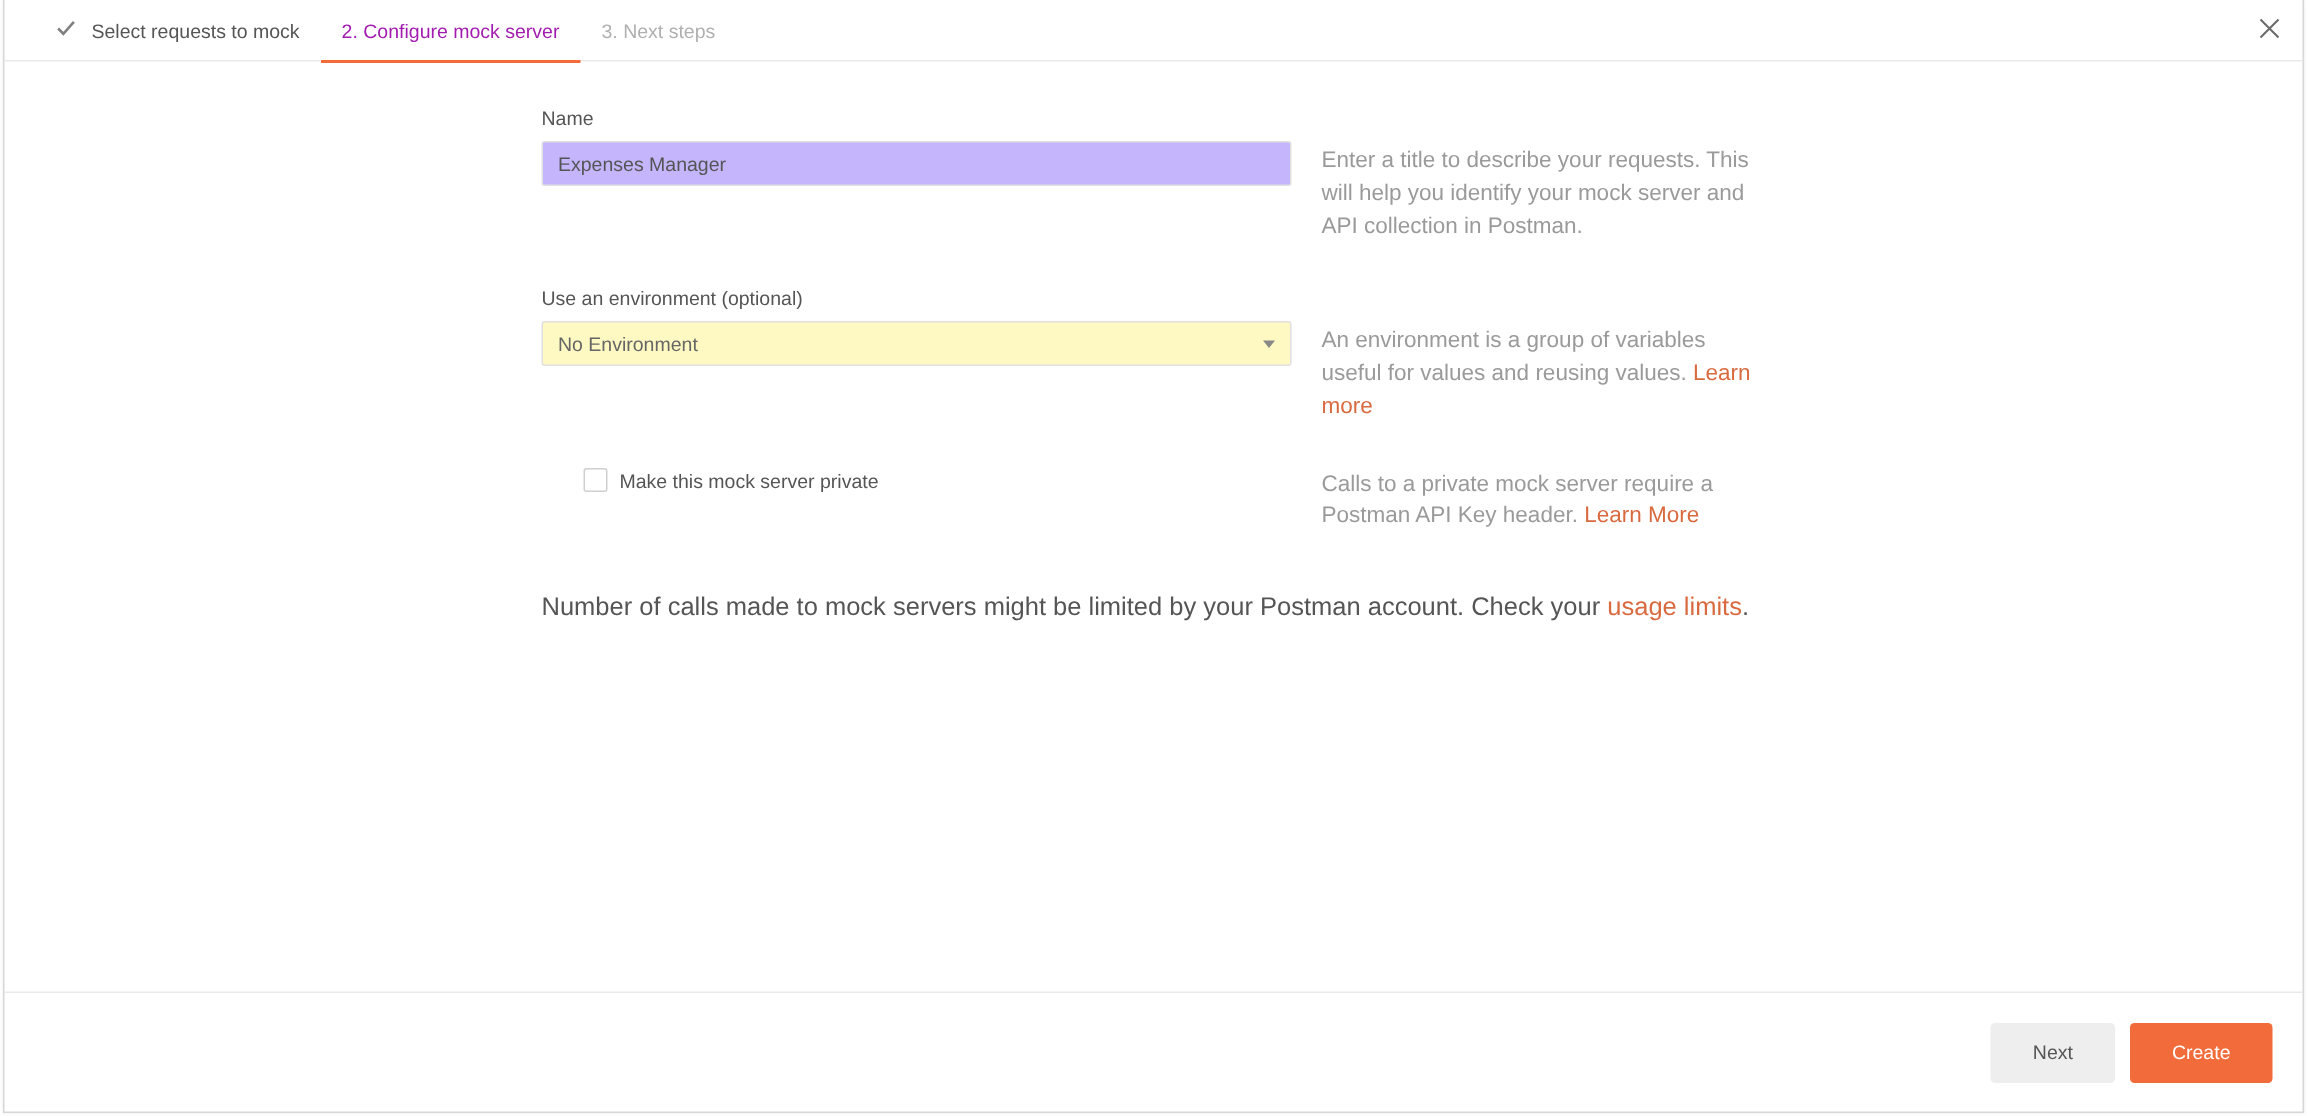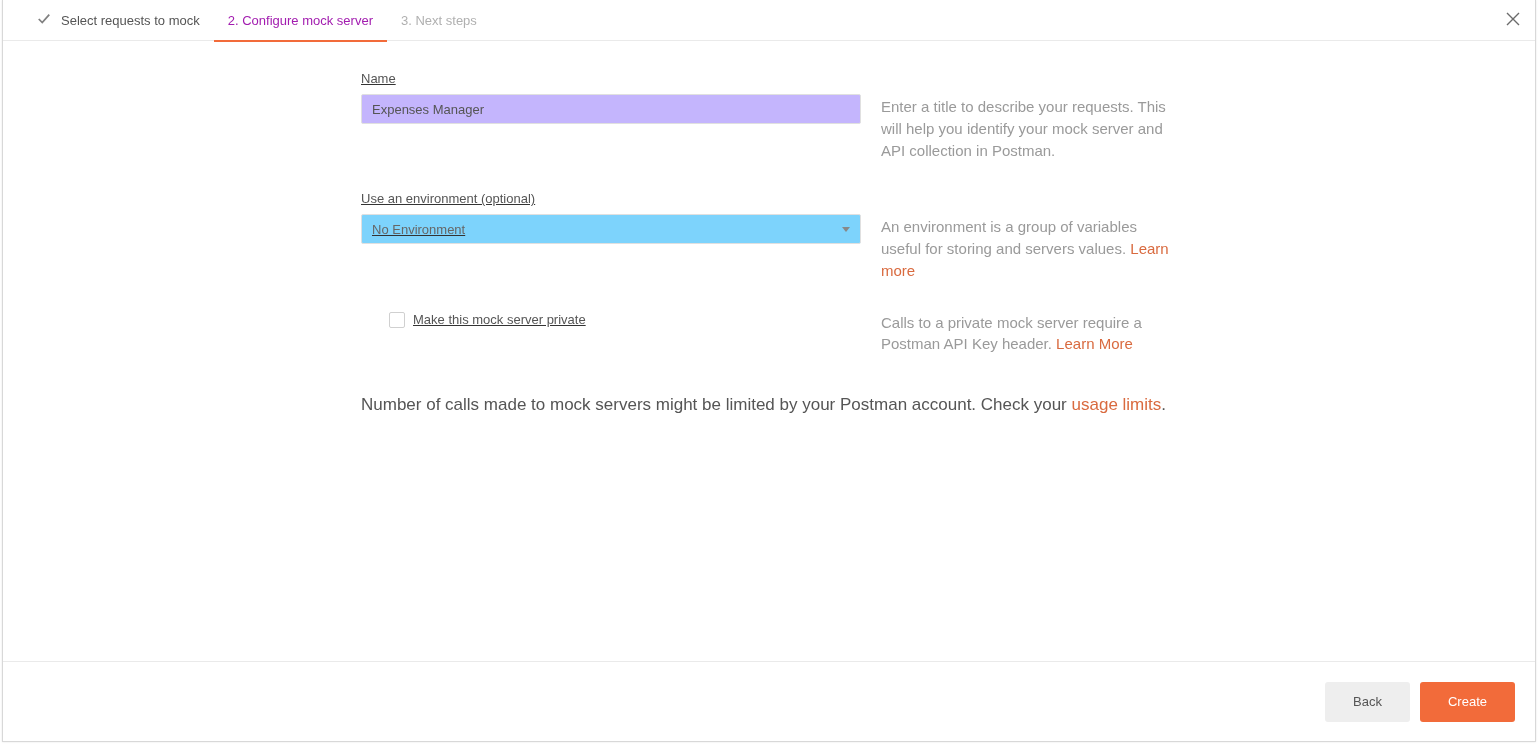--- a/index.html
+++ b/index.html
@@ -90,21 +90,20 @@
       margin-left: 358px;
       width: 820px;
     }
     .form-row {
       display: flex;
       align-items: flex-start;
       margin-bottom: 30px;
     }
     .form-left {
       width: 500px;
-      text-decoration: underline;
     }
     .form-right {
       width: 300px;
       margin-left: 20px;
       font-size: 15px;
       color: #9a9a9a;
       line-height: 1.45;
     }
     .label {
       display: block;
@@ -122,37 +121,37 @@
       color: #555;
       background: #c4b5fd;
       outline: none;
     }
     .select-wrap {
       width: 100%;
       height: 30px;
       padding: 0 10px;
       border: 1px solid #e0e0e0;
       border-radius: 2px;
-      background: #7dd3fc;
+      background: #fef9c3;
       display: flex;
       align-items: center;
       justify-content: space-between;
       color: #666;
       cursor: pointer;
     }
     .caret-down {
       width: 0;
       height: 0;
       border-left: 4px solid transparent;
       border-right: 4px solid transparent;
       border-top: 5px solid #888;
     }
     .checkbox-row {
       display: flex;
-      align-items: center;
+      align-items: flex-end;
       padding-left: 28px;
     }
     .checkbox {
       width: 16px;
       height: 16px;
       border: 1px solid #d0d0d0;
       border-radius: 2px;
       margin-right: 8px;
       cursor: pointer;
       background: #fff;
@@ -241,21 +240,21 @@
 
       <div class="form-row">
         <div class="form-left">
           <label class="label">Use an environment (optional)</label>
           <div class="select-wrap">
             <span>No Environment</span>
             <span class="caret-down"></span>
           </div>
         </div>
         <div class="form-right form-right-offset">
-          <span>An environment is a group of variables useful for storing and servers values. </span><span class="link">Learn more</span>
+          <span>An environment is a group of variables useful for values and reusing values. </span><span class="link">Learn more</span>
         </div>
       </div>
 
       <div class="form-row">
         <div class="form-left">
           <div class="checkbox-row">
             <div class="checkbox"></div>
             <span class="checkbox-label">Make this mock server private</span>
           </div>
         </div>
@@ -265,17 +264,17 @@
       </div>
 
       <div class="info-line">
         <span>Number of calls made to mock servers might be limited by your Postman account. Check your </span><span class="link">usage limits</span><span>.</span>
       </div>
 
     </div>
   </div>
 
   <div class="footer">
-    <button class="btn btn-secondary">Back</button>
+    <button class="btn btn-secondary">Next</button>
     <button class="btn btn-primary">Create</button>
   </div>
 
 </div>
 
 </body></html>

